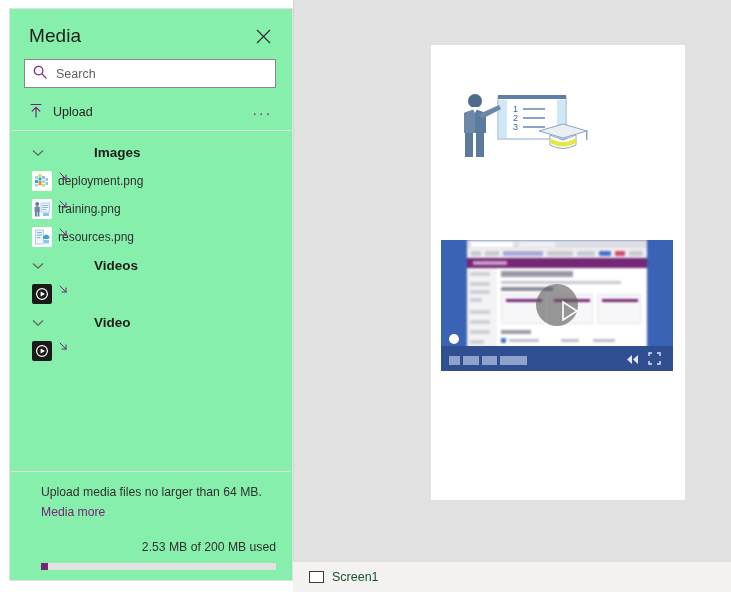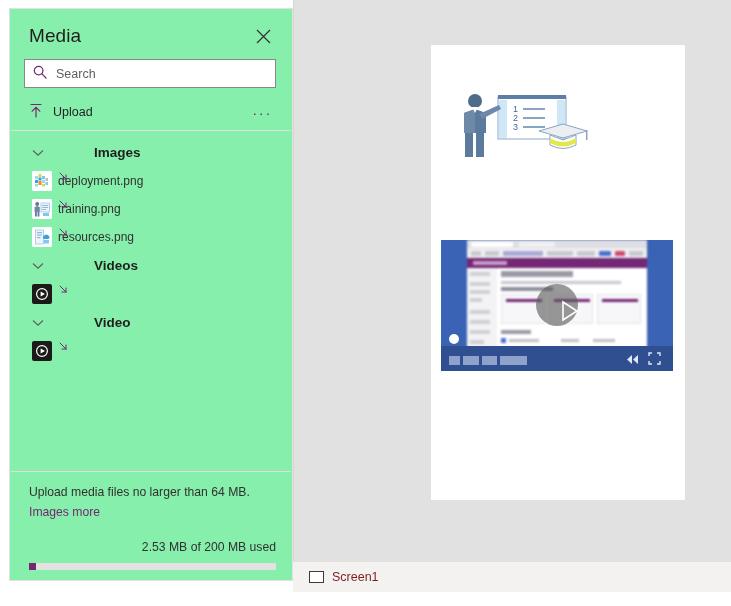--- a/index.html
+++ b/index.html
@@ -87,21 +87,21 @@
 
   
   .statusbar {
     position: absolute; left: 293px; top: 561px; width: 438px; height: 31px;
     background: #f3f2f1; border-top: 1px solid #e2e0de;
     display: flex; align-items: center; padding-left: 16px; gap: 8px;
   }
   .screen-icon {
     width: 15px; height: 12px; border: 1.5px solid #3b3a39; background: #ffffff;
   }
-  .screen-label { font-size: 12.5px; color: #7f1d1d; }
+  .screen-label { font-size: 12.5px; color: #14532d; }
   .statusbar-bottomfill {
     position:absolute; left:293px; top:592px; width:438px; height:14px; background:#ffffff;
   }
 
   
   .panel {
     position: absolute; left: 9px; top: 8px; width: 284px; height: 573px;
     background: #86efac;
     border: 1px solid #e3e1df;
     display: flex; flex-direction: column;
@@ -161,21 +161,21 @@
   .file-name {
     font-size: 12px; color: #323130; white-space: nowrap; overflow: hidden;
   }
   .pin-arrow { position: absolute; left: 48px; top: 1px; color: #742774; }
 
   
   .t-deploy { position:absolute; inset:0; background:#ffffff; }
   .t-res { position:absolute; inset:0; background:#ffffff; }
   .t-train { position:absolute; inset:0; background:#ffffff; }
 
-  .panel-footer { padding: 12px 16px 10px 19px; }
+  .panel-footer { padding: 12px 16px 10px 31px; }
   .footer-note { font-size: 12.2px; color: #323130; line-height: 1.45; }
   .learn-more { font-size: 12.2px; color: #742774; text-decoration: none; cursor: pointer; }
   .storage-text { font-size: 12.2px; color: #323130; text-align: right; margin-top: 20px; }
   .storage-track { margin-top: 9px; height: 7px; background: #e4e2e0; position: relative; }
   .storage-fill { position: absolute; left: 0; top: 0; height: 100%; background: #742774; }
 </style>
 </head>
 <body>
 
 <div id="root">
@@ -472,21 +472,21 @@
           </svg>
         </span>
       </div>
 
     </div>
 
     <div class="panel-divider"></div>
 
     <div class="panel-footer">
       <div class="footer-note">Upload media files no larger than 64 MB.</div>
-      <a class="learn-more">Images more</a>
+      <a class="learn-more">Media more</a>
       <div class="storage-text">2.53 MB of 200 MB used</div>
       <div class="storage-track">
         <div class="storage-fill" id="storage-fill" style="width: 2.8%;"></div>
       </div>
     </div>
 
   </div>
 </div>
 
 </body></html>

